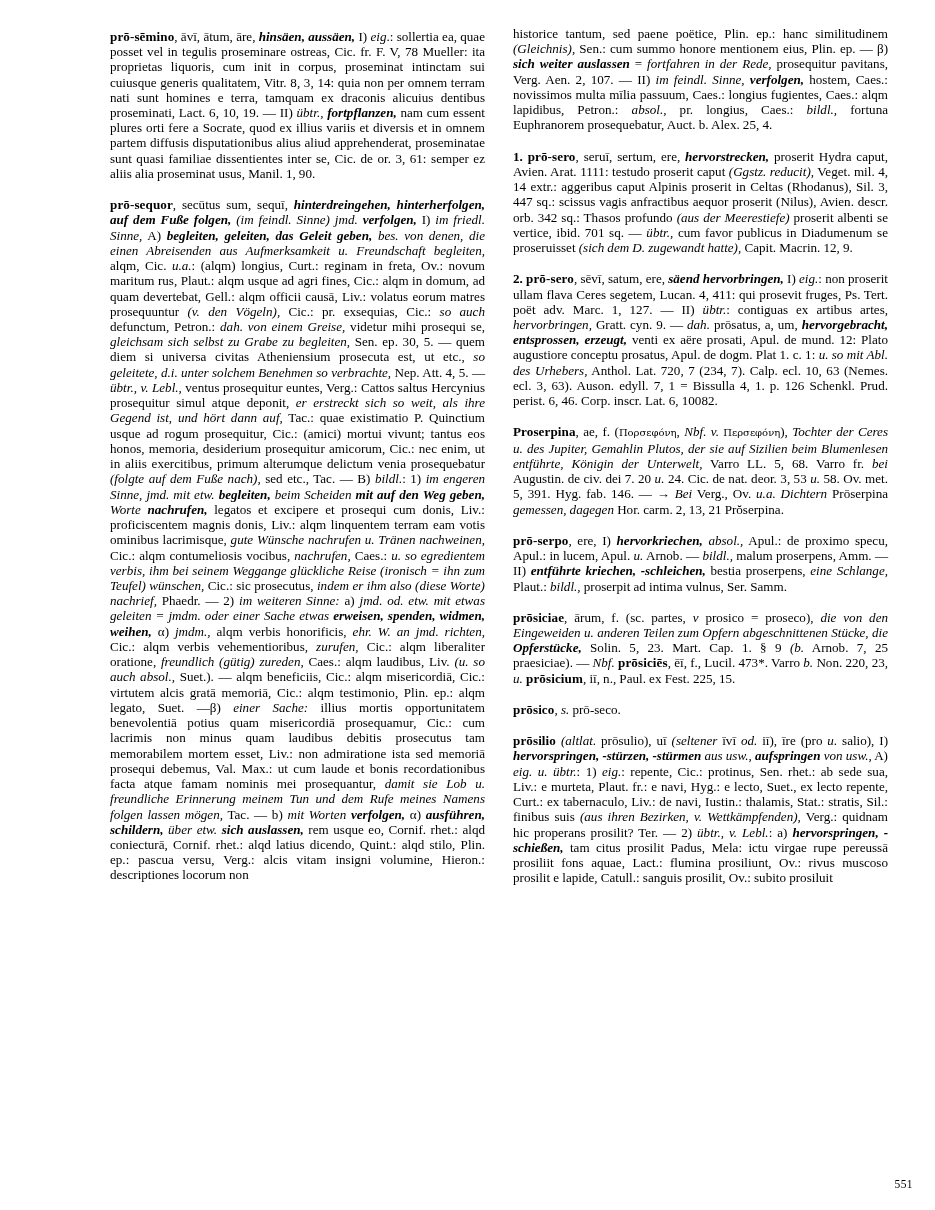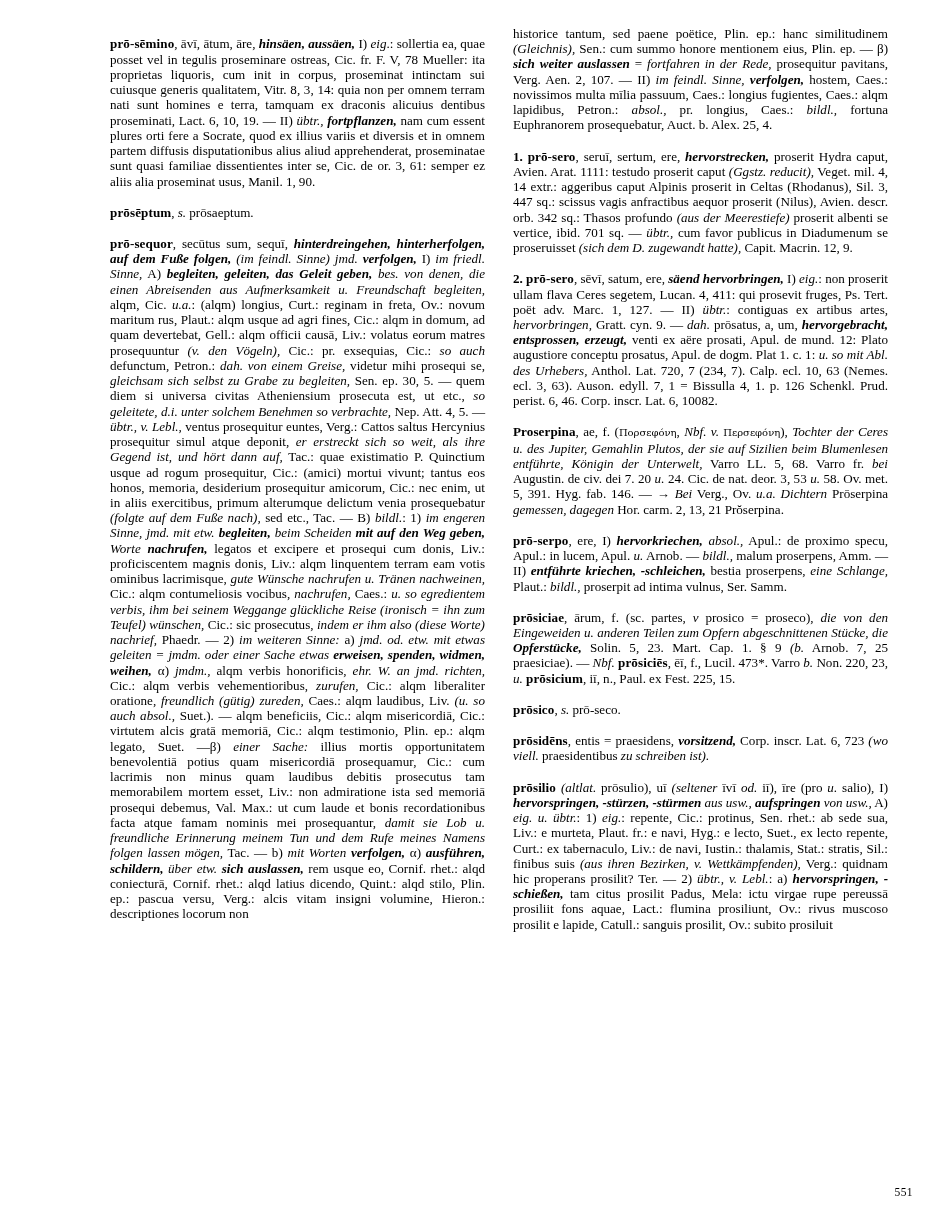--- a/index.html
+++ b/index.html
@@ -59,45 +59,43 @@
     font-style: italic;
   }
   .gk {
     font-style: normal;
     font-family: "DejaVu Serif", "Liberation Serif", serif;
     font-size: 10px;
   }
   .folio {
     position: absolute;
     right: 22px;
-    bottom: 12px;
+    bottom: 20px;
     font-size: 11.5px;
     letter-spacing: 0.4px;
   }
 </style>
 </head>
 <body>
 
 <div class="page">
   <div class="columns">
 
     <div class="col col-left">
       <p class="entry"><span class="hw">prō-sēmino</span>, āvī, ātum, āre, <span class="bi">hinsäen, aussäen,</span> I) <i>eig</i>.: sollertia ea, quae posset vel in tegulis proseminare ostreas, Cic. fr. F. V, 78 Mueller: ita proprietas liquoris, cum init in corpus, proseminat intinctam sui cuiusque generis qualitatem, Vitr. 8, 3, 14: quia non per omnem terram nati sunt homines e terra, tamquam ex draconis alicuius dentibus proseminati, Lact. 6, 10, 19. — II) <i>übtr.,</i> <span class="bi">fortpflanzen,</span> nam cum essent plures orti fere a Socrate, quod ex illius variis et diversis et in omnem partem diffusis disputationibus alius aliud apprehenderat, proseminatae sunt quasi familiae dissentientes inter se, Cic. de or. 3, 61: semper ez aliis alia proseminat usus, Manil. 1, 90.</p>
-      <p class="entry"><span class="hw">prōsēptum</span>, <i>s.</i> prōsaeptum.</p>
       <p class="entry"><span class="hw">prō-sequor</span>, secūtus sum, sequī, <span class="bi">hinterdreingehen, hinterherfolgen, auf dem Fuße folgen,</span> <i>(im feindl. Sinne) jmd.</i> <span class="bi">verfolgen,</span> I) <i>im friedl. Sinne,</i> A) <span class="bi">begleiten, geleiten, das Geleit geben,</span> <i>bes. von denen, die einen Abreisenden aus Aufmerksamkeit u. Freundschaft begleiten,</i> alqm, Cic. <i>u.a.</i>: (alqm) longius, Curt.: reginam in freta, Ov.: novum maritum rus, Plaut.: alqm usque ad agri fines, Cic.: alqm in domum, ad quam devertebat, Gell.: alqm officii causā, Liv.: volatus eorum matres prosequuntur <i>(v. den Vögeln),</i> Cic.: pr. exsequias, Cic.: <i>so auch</i> defunctum, Petron.: <i>dah. von einem Greise,</i> videtur mihi prosequi se, <i>gleichsam sich selbst zu Grabe zu begleiten,</i> Sen. ep. 30, 5. — quem diem si universa civitas Atheniensium prosecuta est, ut etc., <i>so geleitete, d.i. unter solchem Benehmen so verbrachte,</i> Nep. Att. 4, 5. — <i>übtr., v. Lebl.,</i> ventus prosequitur euntes, Verg.: Cattos saltus Hercynius prosequitur simul atque deponit, <i>er erstreckt sich so weit, als ihre Gegend ist, und hört dann auf,</i> Tac.: quae existimatio P. Quinctium usque ad rogum prosequitur, Cic.: (amici) mortui vivunt; tantus eos honos, memoria, desiderium prosequitur amicorum, Cic.: nec enim, ut in aliis exercitibus, primum alterumque delictum venia prosequebatur <i>(folgte auf dem Fuße nach),</i> sed etc., Tac. — B) <i>bildl.</i>: 1) <i>im engeren Sinne, jmd. mit etw.</i> <span class="bi">begleiten,</span> <i>beim Scheiden</i> <span class="bi">mit auf den Weg geben,</span> <i>Worte</i> <span class="bi">nachrufen,</span> legatos et excipere et prosequi cum donis, Liv.: proficiscentem magnis donis, Liv.: alqm linquentem terram eam votis ominibus lacrimisque, <i>gute Wünsche nachrufen u. Tränen nachweinen,</i> Cic.: alqm contumeliosis vocibus, <i>nachrufen,</i> Caes.: <i>u. so egredientem verbis, ihm bei seinem Weggange glückliche Reise (ironisch = ihn zum Teufel) wünschen,</i> Cic.: sic prosecutus, <i>indem er ihm also (diese Worte) nachrief,</i> Phaedr. — 2) <i>im weiteren Sinne:</i> a) <i>jmd. od. etw. mit etwas geleiten = jmdm. oder einer Sache etwas</i> <span class="bi">erweisen, spenden, widmen, weihen,</span> α) <i>jmdm.,</i> alqm verbis honorificis, <i>ehr. W. an jmd. richten,</i> Cic.: alqm verbis vehementioribus, <i>zurufen,</i> Cic.: alqm liberaliter oratione, <i>freundlich (gütig) zureden,</i> Caes.: alqm laudibus, Liv. <i>(u. so auch absol.,</i> Suet.). — alqm beneficiis, Cic.: alqm misericordiā, Cic.: virtutem alcis gratā memoriā, Cic.: alqm testimonio, Plin. ep.: alqm legato, Suet. —β) <i>einer Sache:</i> illius mortis opportunitatem benevolentiā potius quam misericordiā prosequamur, Cic.: cum lacrimis non minus quam laudibus debitis prosecutus tam memorabilem mortem esset, Liv.: non admiratione ista sed memoriā prosequi debemus, Val. Max.: ut cum laude et bonis recordationibus facta atque famam nominis mei prosequantur, <i>damit sie Lob u. freundliche Erinnerung meinem Tun und dem Rufe meines Namens folgen lassen mögen,</i> Tac. — b) <i>mit Worten</i> <span class="bi">verfolgen,</span> α) <span class="bi">ausführen, schildern,</span> <i>über etw.</i> <span class="bi">sich auslassen,</span> rem usque eo, Cornif. rhet.: alqd coniecturā, Cornif. rhet.: alqd latius dicendo, Quint.: alqd stilo, Plin. ep.: pascua versu, Verg.: alcis vitam insigni volumine, Hieron.: descriptiones locorum non</p>
     </div>
 
     <div class="col col-right">
       <p class="entry">historice tantum, sed paene poëtice, Plin. ep.: hanc similitudinem <i>(Gleichnis),</i> Sen.: cum summo honore mentionem eius, Plin. ep. — β) <span class="bi">sich weiter auslassen</span> = <i>fortfahren in der Rede,</i> prosequitur pavitans, Verg. Aen. 2, 107. — II) <i>im feindl. Sinne,</i> <span class="bi">verfolgen,</span> hostem, Caes.: novissimos multa mīlia passuum, Caes.: longius fugientes, Caes.: alqm lapidibus, Petron.: <i>absol.,</i> pr. longius, Caes.: <i>bildl.,</i> fortuna Euphranorem prosequebatur, Auct. b. Alex. 25, 4.</p>
       <p class="entry"><b>1. </b><span class="hw">prō-sero</span>, seruī, sertum, ere, <span class="bi">hervorstrecken,</span> proserit Hydra caput, Avien. Arat. 1111: testudo proserit caput <i>(Ggstz. reducit),</i> Veget. mil. 4, 14 extr.: aggeribus caput Alpinis proserit in Celtas (Rhodanus), Sil. 3, 447 sq.: scissus vagis anfractibus aequor proserit (Nilus), Avien. descr. orb. 342 sq.: Thasos profundo <i>(aus der Meerestiefe)</i> proserit albenti se vertice, ibid. 701 sq. — <i>übtr.,</i> cum favor publicus in Diadumenum se proseruisset <i>(sich dem D. zugewandt hatte),</i> Capit. Macrin. 12, 9.</p>
       <p class="entry"><b>2. </b><span class="hw">prō-sero</span>, sēvī, satum, ere, <span class="bi">säend hervorbringen,</span> I) <i>eig.</i>: non proserit ullam flava Ceres segetem, Lucan. 4, 411: qui prosevit fruges, Ps. Tert. poët adv. Marc. 1, 127. — II) <i>übtr.</i>: contiguas ex artibus artes, <i>hervorbringen,</i> Gratt. cyn. 9. — <i>dah.</i> prōsatus, a, um, <span class="bi">hervorgebracht, entsprossen, erzeugt,</span> venti ex aëre prosati, Apul. de mund. 12: Plato augustiore conceptu prosatus, Apul. de dogm. Plat 1. c. 1: <i>u. so mit Abl. des Urhebers,</i> Anthol. Lat. 720, 7 (234, 7). Calp. ecl. 10, 63 (Nemes. ecl. 3, 63). Auson. edyll. 7, 1 = Bissulla 4, 1. p. 126 Schenkl. Prud. perist. 6, 46. Corp. inscr. Lat. 6, 10082.</p>
       <p class="entry"><span class="hw">Proserpina</span>, ae, f. (<span class="gk">Πορσεφόνη</span>, <i>Nbf. v.</i> <span class="gk">Περσεφόνη</span>), <i>Tochter der Ceres u. des Jupiter, Gemahlin Plutos, der sie auf Sizilien beim Blumenlesen entführte, Königin der Unterwelt,</i> Varro LL. 5, 68. Varro fr. <i>bei</i> Augustin. de civ. dei 7. 20 <i>u.</i> 24. Cic. de nat. deor. 3, 53 <i>u.</i> 58. Ov. met. 5, 391. Hyg. fab. 146. — → <i>Bei</i> Verg., Ov. <i>u.a. Dichtern</i> Prōserpina <i>gemessen, dagegen</i> Hor. carm. 2, 13, 21 Prŏserpina.</p>
       <p class="entry"><span class="hw">prō-serpo</span>, ere, I) <span class="bi">hervorkriechen,</span> <i>absol.,</i> Apul.: de proximo specu, Apul.: in lucem, Apul. <i>u.</i> Arnob. — <i>bildl.,</i> malum proserpens, Amm. — II) <span class="bi">entführte kriechen, -schleichen,</span> bestia proserpens, <i>eine Schlange,</i> Plaut.: <i>bildl.,</i> proserpit ad intima vulnus, Ser. Samm.</p>
       <p class="entry"><span class="hw">prōsiciae</span>, ārum, f. (sc. partes, <i>v</i> prosico = proseco), <i>die von den Eingeweiden u. anderen Teilen zum Opfern abgeschnittenen Stücke, die</i> <span class="bi">Opferstücke,</span> Solin. 5, 23. Mart. Cap. 1. § 9 <i>(b.</i> Arnob. 7, 25 praesiciae). — <i>Nbf.</i> <span class="hw">prōsiciēs</span>, ēī, f., Lucil. 473*. Varro <i>b.</i> Non. 220, 23, <i>u.</i> <span class="hw">prōsicium</span>, iī, n., Paul. ex Fest. 225, 15.</p>
       <p class="entry"><span class="hw">prōsico</span>, <i>s.</i> prō-seco.</p>
-      <p class="entry"><span class="hw">prōsidēns</span>, entis = praesidens, <span class="bi">vorsitzend,</span> Corp. inscr. Lat. 6, 723 <i>(wo viell.</i> praesidentibus <i>zu schreiben ist).</i></p>
       <p class="entry"><span class="hw">prōsilio</span> <i>(altlat.</i> prōsulio), uī <i>(seltener</i> īvī <i>od.</i> iī), īre (pro <i>u.</i> salio), I) <span class="bi">hervorspringen, -stürzen, -stürmen</span> <i>aus usw.,</i> <span class="bi">aufspringen</span> <i>von usw.,</i> A) <i>eig. u. übtr.</i>: 1) <i>eig.</i>: repente, Cic.: protinus, Sen. rhet.: ab sede sua, Liv.: e murteta, Plaut. fr.: e navi, Hyg.: e lecto, Suet., ex lecto repente, Curt.: ex tabernaculo, Liv.: de navi, Iustin.: thalamis, Stat.: stratis, Sil.: finibus suis <i>(aus ihren Bezirken, v. Wettkämpfenden),</i> Verg.: quidnam hic properans prosilit? Ter. — 2) <i>übtr., v. Lebl.</i>: a) <span class="bi">hervorspringen, -schießen,</span> tam citus prosilit Padus, Mela: ictu virgae rupe pereussā prosiliit fons aquae, Lact.: flumina prosiliunt, Ov.: rivus muscoso prosilit e lapide, Catull.: sanguis prosilit, Ov.: subito prosiluit</p>
     </div>
 
   </div>
 
   <div class="folio">551</div>
 </div>
 
 </body></html>

